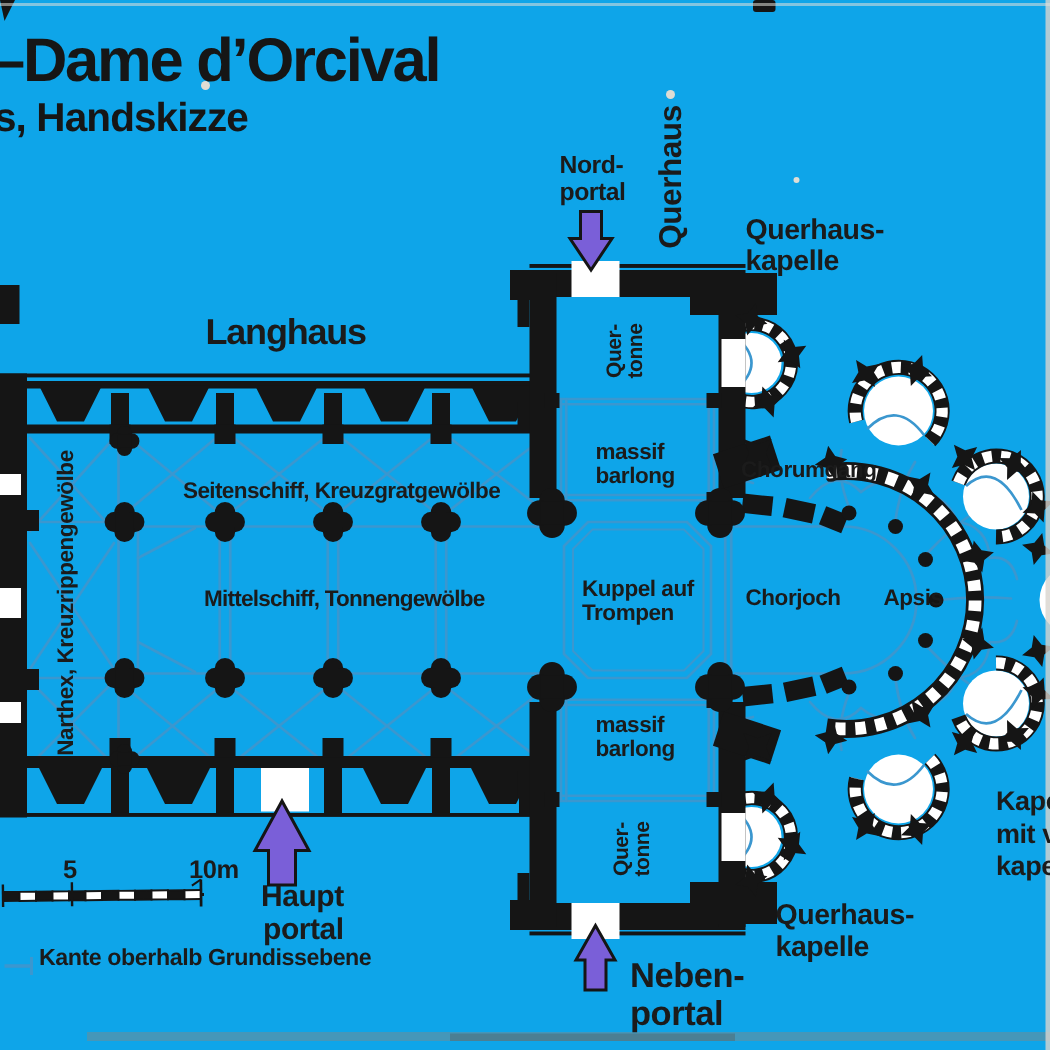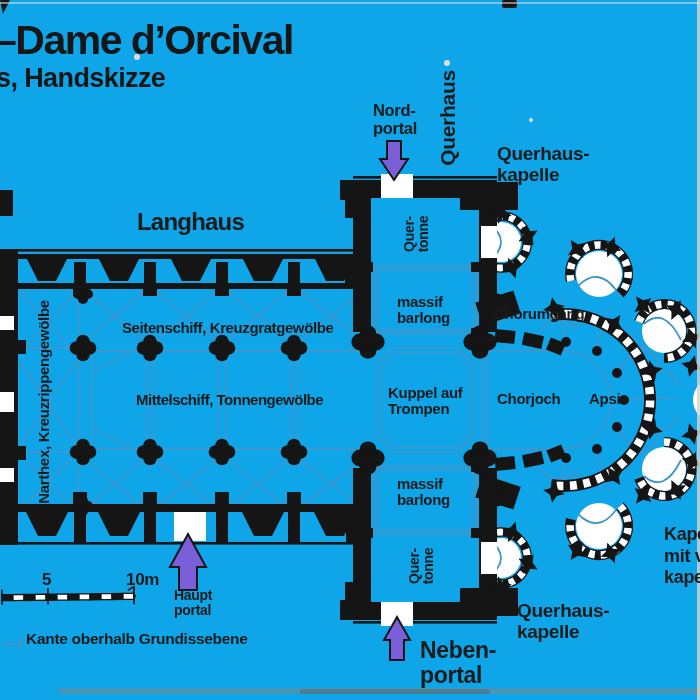--- a/index.html
+++ b/index.html
@@ -398,21 +398,21 @@
 <div class="lbl" style="left:388px;top:385px;font-size:15px;">Kuppel auf
 Trompen</div>
 <div class="lbl" style="left:497px;top:391px;font-size:15px;">Chorjoch</div>
 <div class="lbl" style="left:589px;top:391px;font-size:15px;">Apsis</div>
 <div class="lbl" style="left:397px;top:476px;font-size:15px;">massif
 barlong</div>
 <div class="vlbl" style="left:421px;top:566px;font-size:14px;">Quer-
 tonne</div>
 <div class="lbl" style="left:42px;top:571px;font-size:17px;">5</div>
 <div class="lbl" style="left:126px;top:571px;font-size:17px;">10m</div>
-<div class="lbl" style="left:174px;top:588px;font-size:14px;">Haupt
+<div class="lbl" style="left:174px;top:588px;font-size:20px;text-align:right;">Haupt
 portal</div>
 <div class="lbl" style="left:26px;top:631px;font-size:15.5px;letter-spacing:-0.3px;">Kante oberhalb Grundissebene</div>
 <div class="lbl" style="left:517px;top:601px;font-size:19px;">Querhaus-
 kapelle</div>
 <div class="lbl" style="left:381px;top:638px;font-size:23px;margin-left:39px;">Neben-
 portal</div>
 <div class="lbl" style="left:664px;top:524px;font-size:18px;line-height:1.2;">Kape
 mit v
 kape</div>
 

